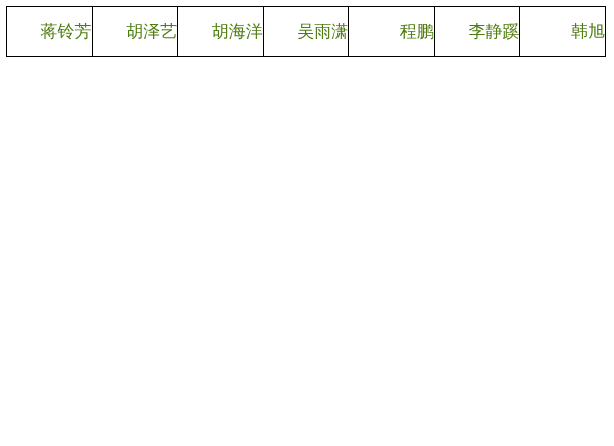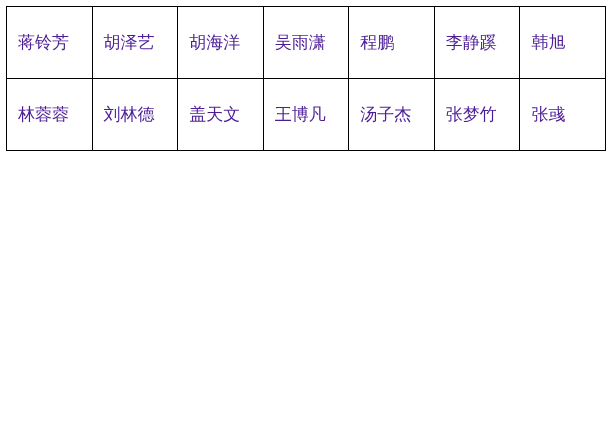--- a/index.html
+++ b/index.html
@@ -14,26 +14,26 @@
   }
   #name-grid {
     border-collapse: collapse;
     table-layout: fixed;
     width: 600px;
     margin: 6px 0 0 6px;
   }
   #name-grid td {
     border: 1px solid #000000;
     height: 49px;
-    text-align: left;
+    text-align: right;
     vertical-align: middle;
     font-size: 17px;
-    color: #4c1d95;
+    color: #4d7c0f;
     font-family: "DejaVu Sans", sans-serif;
-    padding: 11px;
+    padding: 0;
     overflow: hidden;
     white-space: nowrap;
   }
   #name-grid td.empty {
     
   }
 </style>
 </head>
 <body>
 
@@ -41,23 +41,14 @@
   <tbody>
     <tr>
       <td>蒋铃芳</td>
       <td>胡泽艺</td>
       <td>胡海洋</td>
       <td>吴雨潇</td>
       <td>程鹏</td>
       <td>李静蹊</td>
       <td>韩旭</td>
     </tr>
-    <tr>
-      <td>林蓉蓉</td>
-      <td>刘林德</td>
-      <td>盖天文</td>
-      <td>王博凡</td>
-      <td>汤子杰</td>
-      <td>张梦竹</td>
-      <td>张彧</td>
-    </tr>
   </tbody>
 </table>
 
 </body></html>

